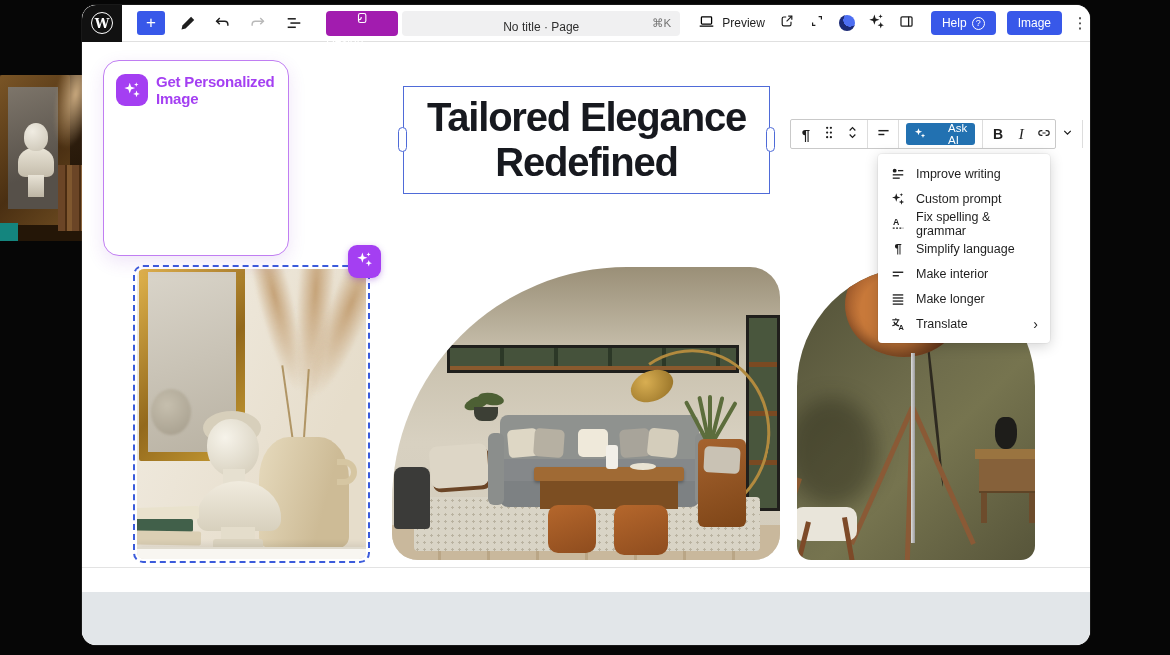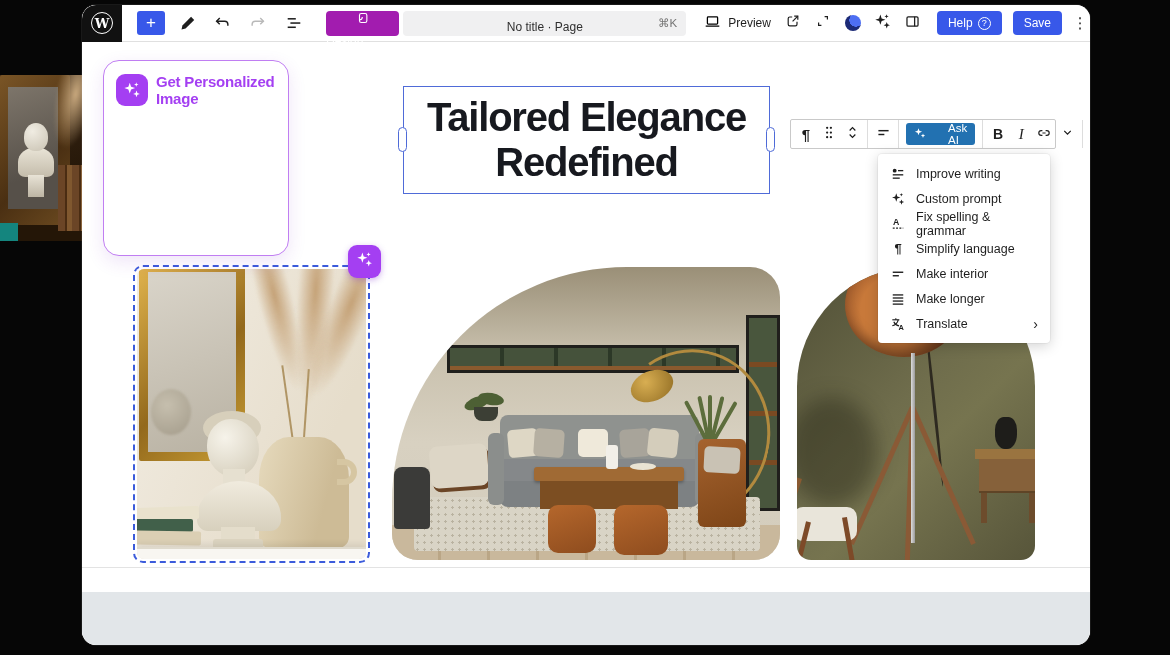--- a/index.html
+++ b/index.html
@@ -397,21 +397,21 @@
             <svg width="17" height="17" viewBox="0 0 20 20" fill="none" stroke="currentColor" stroke-width="1.5">
                 <rect x="3.5" y="4.5" width="13" height="11" rx="1.5"></rect>
                 <path d="M12.5 4.5v11"></path>
               </svg>
           </span>
         </div>
         <div class="help-btn">
           <span>Help</span>
           <span class="help-q">?</span>
         </div>
-        <div class="save-btn">Save</div>
+        <div class="save-btn">Image</div>
         <div class="kebab">⋮</div>
       </div>
     </header>
 
     <div class="canvas">
 
       <div class="heading-block">
         <h1 class="heading-text">Tailored Elegance Redefined</h1>
         <span class="h-handle left"></span>
         <span class="h-handle right"></span>

